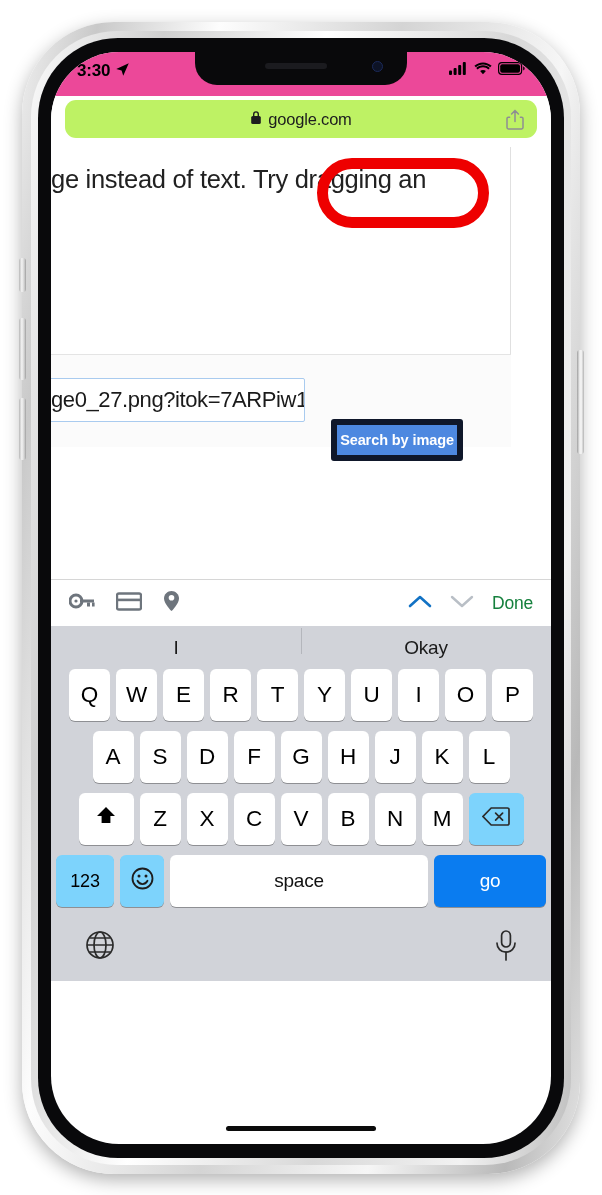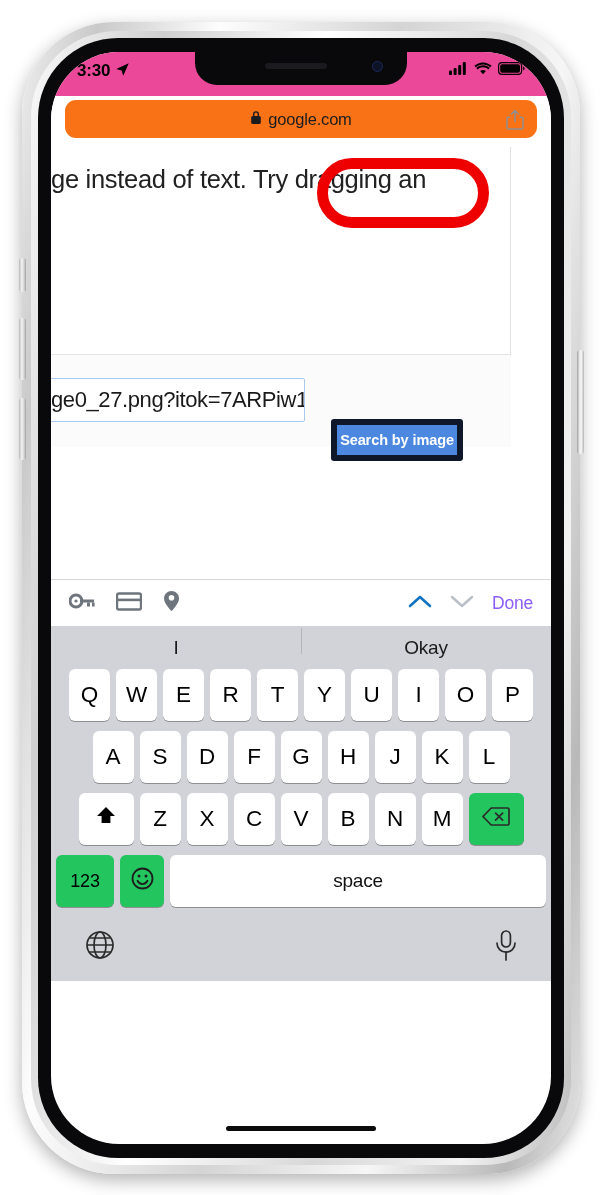--- a/index.html
+++ b/index.html
@@ -62,21 +62,21 @@
     display:flex; align-items:flex-start; justify-content:space-between;
     padding:9px 26px 0 26px;
   }
   .sb-left{ display:flex; align-items:center; gap:5px; }
   .sb-time{ font-size:17px; font-weight:600; letter-spacing:-.2px; color:#000; }
   .sb-right{ display:flex; align-items:center; gap:6px; }
 
   
   .urlbar-wrap{ background:#fff; padding:4px 14px 9px 14px; }
   .urlbar{
-    height:38px; background:#f97316; border-radius:11px;
+    height:38px; background:#bef264; border-radius:11px;
     display:flex; align-items:center; position:relative;
   }
   .url-center{ flex:1; display:flex; align-items:center; justify-content:center; gap:6px; }
   .url-text{ font-size:16.5px; color:#1c1c1e; letter-spacing:-.2px; }
   .share-btn{ position:absolute; right:12px; top:50%; transform:translateY(-50%);
               width:20px; height:22px; display:flex; align-items:center; justify-content:center; }
 
   
   .webpage{ background:#fff; height:432px; position:relative; overflow:hidden; }
   .page-card{
@@ -113,21 +113,21 @@
   }
 
   
   .accessory{
     height:47px; background:#fff; border-top:1px solid #d6d6d6;
     display:flex; align-items:center; justify-content:space-between;
     padding:0 18px;
   }
   .acc-left{ display:flex; align-items:center; gap:21px; }
   .acc-right{ display:flex; align-items:center; gap:18px; }
-  .acc-done{ font-size:17.5px; color:#8b5cf6; letter-spacing:-.2px; }
+  .acc-done{ font-size:17.5px; color:#15803d; letter-spacing:-.2px; }
 
   
   .keyboard{ background:#d1d3d9; padding:0 0 4px 0; }
   .predict{
     height:43px; display:flex; align-items:center;
     border-bottom:0; position:relative;
   }
   .predict-cell{
     flex:1; text-align:center; font-size:19px; color:#1a1a1a; letter-spacing:-.2px;
     position:relative;
@@ -146,21 +146,21 @@
     background:#fff; border-radius:6px; height:52px;
     display:flex; align-items:center; justify-content:center;
     font-size:22.5px; color:#000; letter-spacing:-.2px;
     box-shadow:0 1px 0 rgba(0,0,0,.32);
   }
   .krow.r1 .key{ width:41px; }
   .krow.r2 .key{ width:41px; }
   .krow.r3 .key{ width:41px; }
 
   .key-wide{ width:55px !important; }
-  .key-gray{ background:#22c55e; box-shadow:0 1px 0 rgba(0,0,0,.32); }
+  .key-gray{ background:#7dd3fc; box-shadow:0 1px 0 rgba(0,0,0,.32); }
   .key-num{ width:58px !important; font-size:18px; }
   .key-emoji{ width:44px !important; }
   .key-space{ flex:1; }
   .key-go{ width:112px !important; background:#0a7cf0; color:#fff; font-size:19px; }
   .key-space-label{ font-size:19px; color:#111; }
 
   .bottombar{
     height:60px; display:flex; align-items:center; justify-content:space-between;
     padding:0 34px;
   }
@@ -362,20 +362,21 @@
               <circle cx="11.5" cy="11.5" r="10" fill="none" stroke="#1d1d1d" stroke-width="1.8"></circle>
               <circle cx="8" cy="9" r="1.5" fill="#1d1d1d"></circle>
               <circle cx="15" cy="9" r="1.5" fill="#1d1d1d"></circle>
               <path d="M6.5 13.8c1.3 2.3 3 3.4 5 3.4s3.7-1.1 5-3.4" stroke="#1d1d1d" stroke-width="1.8" fill="none" stroke-linecap="round"></path>
             </svg>
           </span>
         </div>
         <div class="key key-space">
           <span class="key-space-label">space</span>
         </div>
+        <div class="key key-go">go</div>
       </div>
 
       <div class="bottombar">
         <span>
           <svg width="30" height="30" viewBox="0 0 30 30">
             <circle cx="15" cy="15" r="13" fill="none" stroke="#2b2b2b" stroke-width="1.7"></circle>
             <ellipse cx="15" cy="15" rx="6" ry="13" fill="none" stroke="#2b2b2b" stroke-width="1.7"></ellipse>
             <path d="M2 15h26M4.4 8h21.2M4.4 22h21.2" stroke="#2b2b2b" stroke-width="1.7" fill="none"></path>
           </svg>
         </span>

